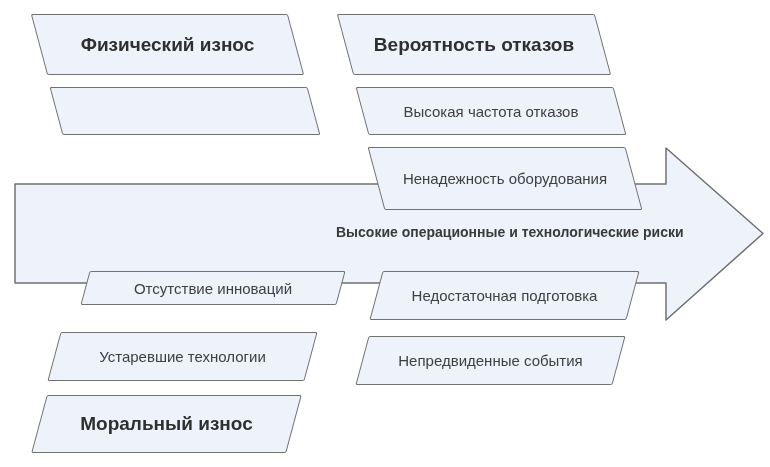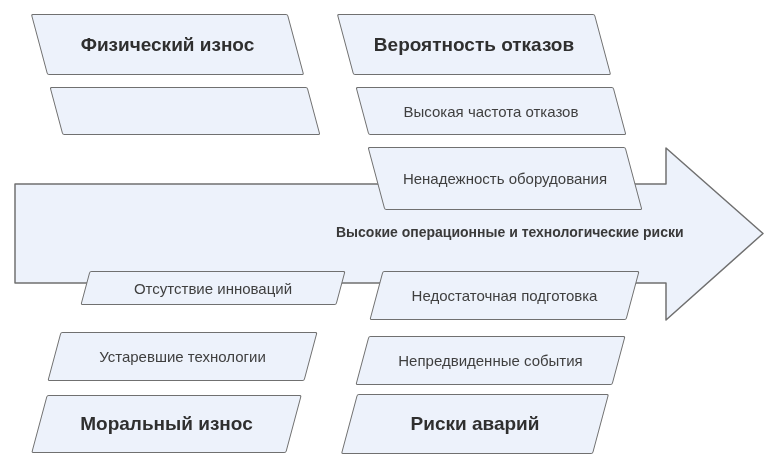--- a/index.html
+++ b/index.html
@@ -116,18 +116,14 @@
   <div class="shape lean-bottom" style="left:362px; top:336px; width:257px; height:49px">
     <div class="bg"></div>
     <div class="lbl">Непредвиденные события</div>
   </div>
 
   <div class="shape header lean-bottom" style="left:39px; top:395px; width:255px; height:58px">
     <div class="bg"></div>
     <div class="lbl">Моральный износ</div>
   </div>
 
-  <div class="shape header lean-bottom" style="left:349px; top:394px; width:252px; height:60px">
-    <div class="bg"></div>
-    <div class="lbl">Риски аварий</div>
-  </div>
 
 </div>
 
 </body></html>

